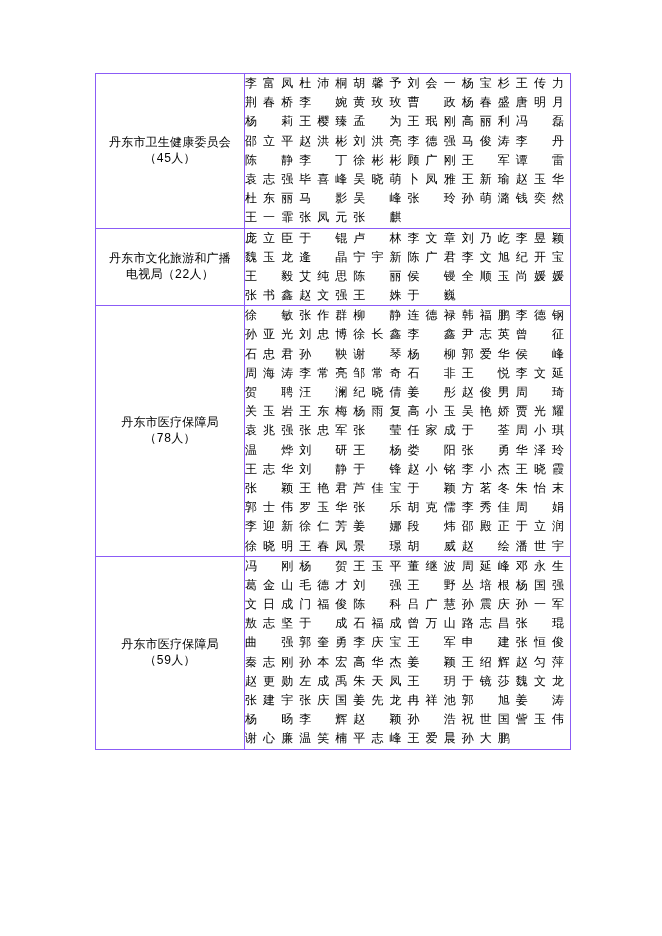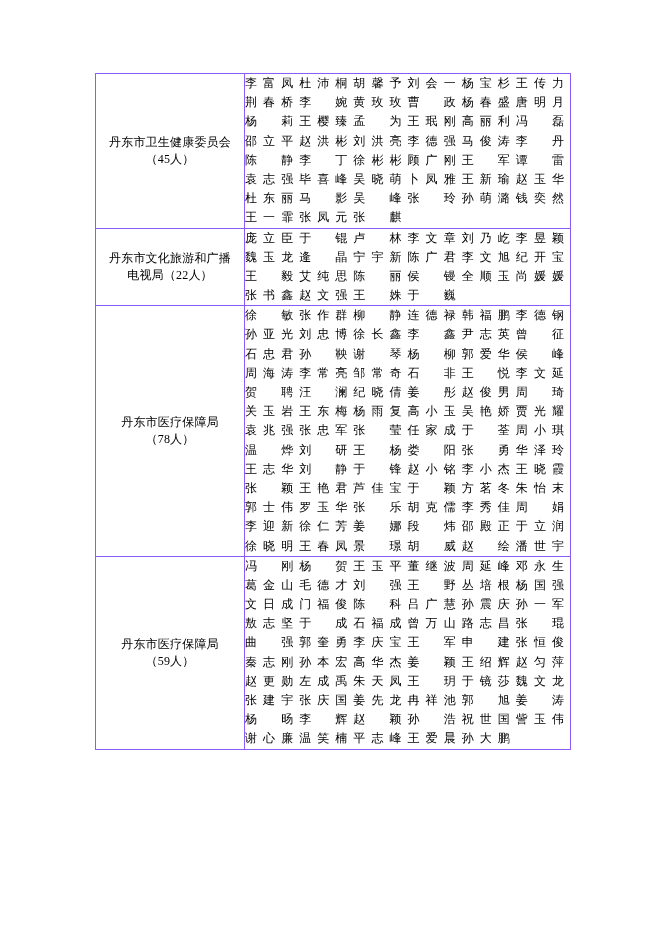--- a/index.html
+++ b/index.html
@@ -37,21 +37,21 @@
   }
   td.dept {
     width: 148px;
     text-align: center;
     font-size: 12px;
     line-height: 17px;
     padding: 2px 3px;
     letter-spacing: 0.2px;
   }
   td.dept .dept-name { display: block; }
-  td.dept .dept-count { display: block; }
+  td.dept .dept-count { display: block; font-family: Liberation Mono, monospace; }
   td.names {
     width: 325px;
     padding: 5px 4px 6px 6px;
   }
   .name-grid {
     display: grid;
     grid-template-columns: repeat(6, 1fr);
     row-gap: 0px;
     column-gap: 0px;
   }

